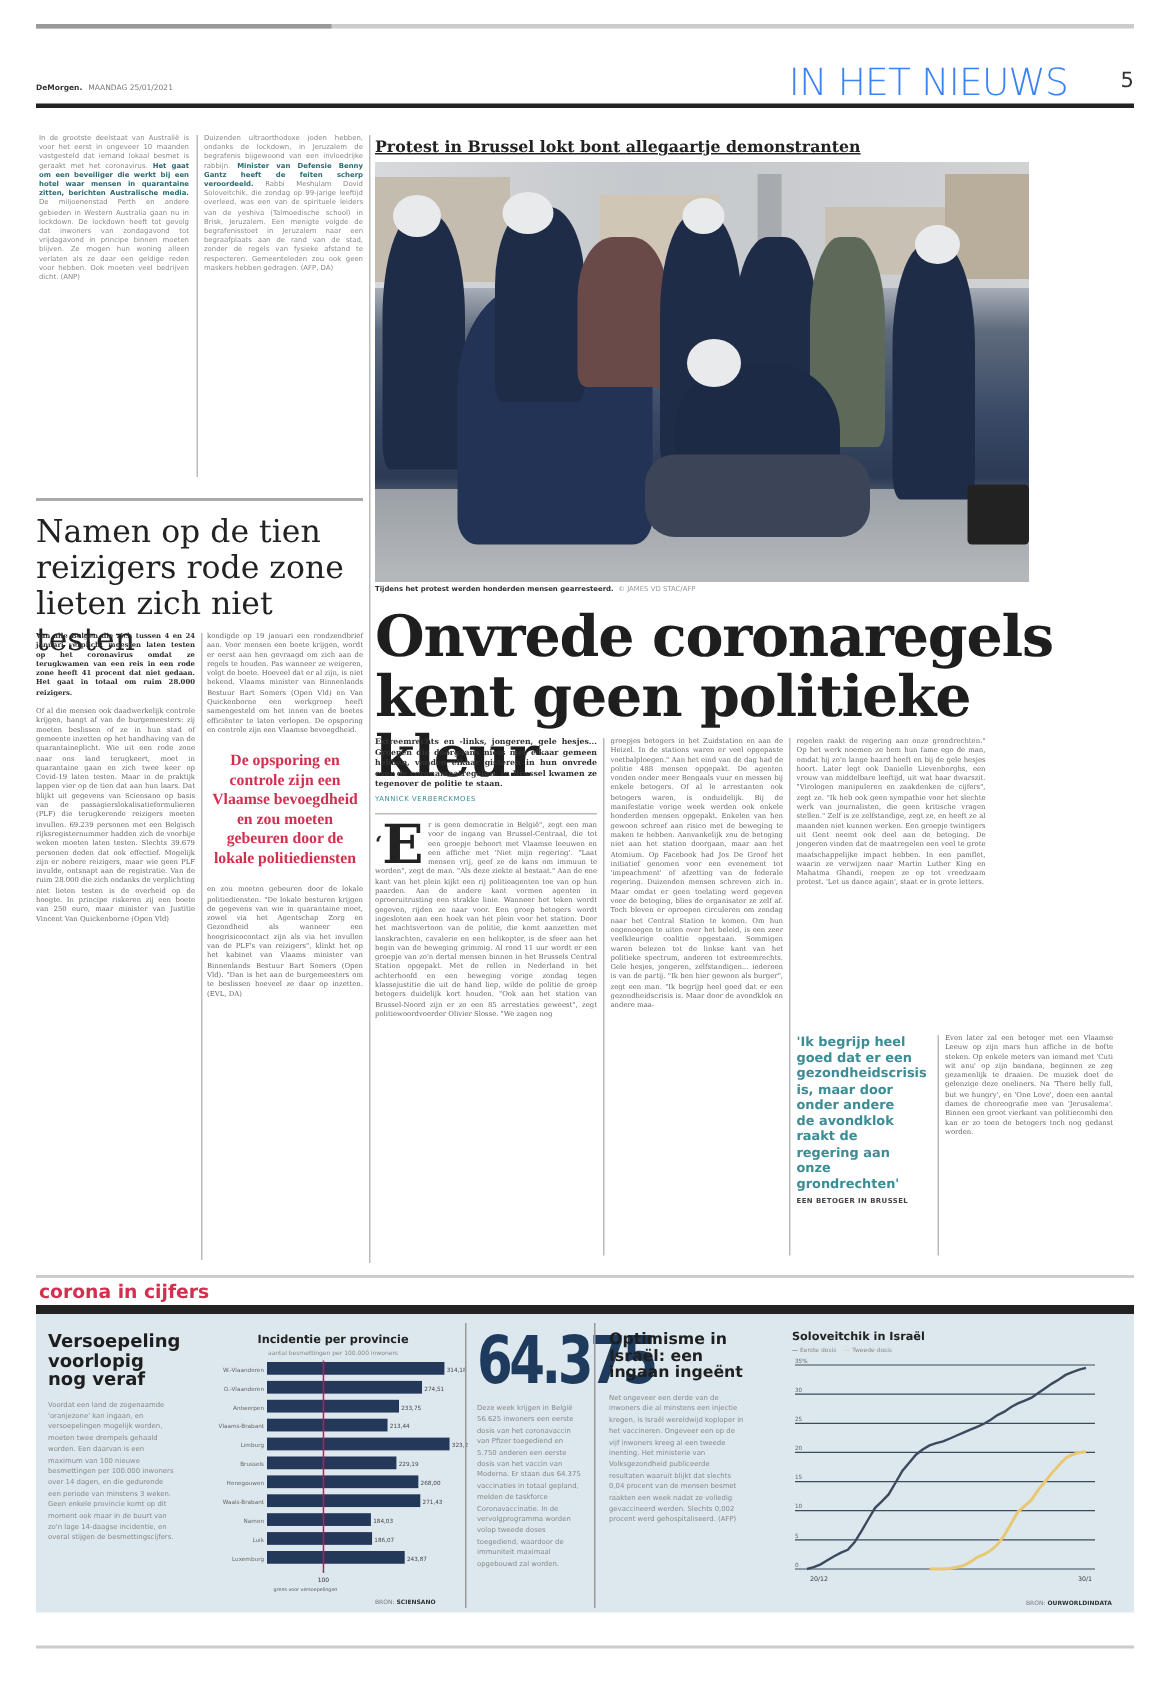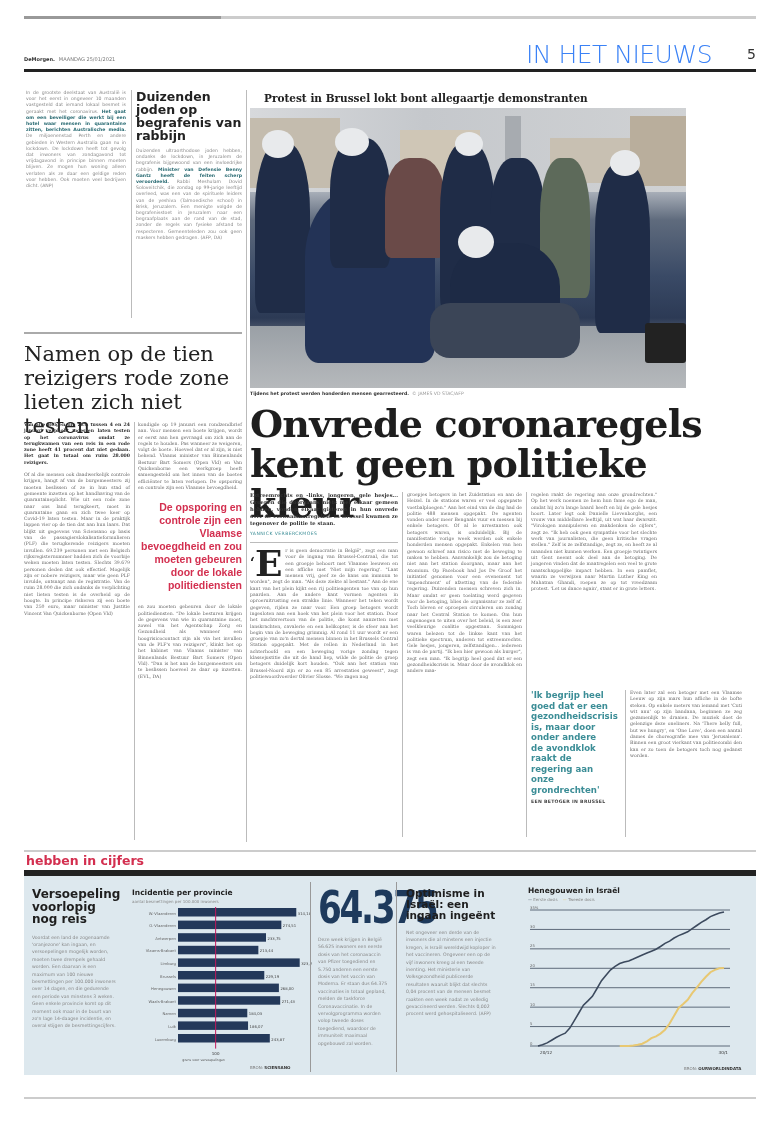--- a/index.html
+++ b/index.html
@@ -12,39 +12,39 @@
   .section-title { position: absolute; right: 44px; top: 0; font-family: "DejaVu Sans", sans-serif; font-size: 25px; color: #3b82f6; letter-spacing: -0.5px; font-weight: 300; }
   .pagenum { position: absolute; right: 0; top: 6px; font-family: "DejaVu Sans", sans-serif; font-size: 14px; color: #333; }
   .rule-thick { position: absolute; left: 24px; top: 69px; width: 732px; height: 3px; background: #222; }
 
   .col { position: absolute; font-family: "DejaVu Sans", sans-serif; }
   .brief h3 { font-family: "DejaVu Sans", sans-serif; font-weight: bold; font-size: 12.5px; line-height: 13px; color: #222; margin-bottom: 6px; }
   .brief p { font-size: 4.6px; line-height: 6.2px; color: #888; text-align: justify; }
   .brief p .hl { color: #2a6b73; font-weight: bold; }
   .vline { position: absolute; width: 1px; background: #bbb; }
 
-  .photo-title { position: absolute; left: 264px; top: 92px; font-family: "DejaVu Serif", serif; font-weight: bold; font-size: 10.5px; color: #222; }
+  .photo-title { position: absolute; left: 250px; top: 92px; font-family: "DejaVu Serif", serif; font-weight: bold; font-size: 10.5px; color: #222; text-decoration: underline; }
   .photo { position: absolute; left: 250px; top: 108px; width: 436px; height: 280px; overflow: hidden;
     background: linear-gradient(180deg, #c9cfd6 0%, #b7bcc4 28%, #5f6b7d 40%, #3a4a66 60%, #2c3a55 75%, #8c9096 88%, #a2a5a8 100%); }
   .photo .sky { position: absolute; left: 0; top: 0; width: 100%; height: 30%; background: linear-gradient(90deg,#d7d9dc,#c5c8cc 40%,#d0d2d4); }
   .photo .bldg { position: absolute; background: #bfb6a6; }
   .photo .fig { position: absolute; background: #1f2c47; border-radius: 40% 40% 10% 10%; }
   .photo .helmet { position: absolute; background: #e8eaec; border-radius: 50%; }
   .photo .ground { position: absolute; left: 0; bottom: 0; width: 100%; height: 22%; background: linear-gradient(180deg,#9aa0a6,#b6b9bc); }
   .caption { position: absolute; left: 250px; top: 391px; font-size: 4.6px; font-family: "DejaVu Sans", sans-serif; color: #333; }
   .caption .credit { color: #999; margin-left: 3px; }
 
   .main-headline { position: absolute; left: 250px; top: 404px; width: 470px; font-family: "DejaVu Serif", serif; font-weight: bold; font-size: 38px; line-height: 40px; color: #1e1e1e; letter-spacing: -0.8px; }
 
   .story2-title { position: absolute; left: 24px; top: 342px; width: 222px; font-family: "DejaVu Serif", serif; font-size: 21px; line-height: 24px; color: #222; }
   .hrule { position: absolute; height: 2px; background: #aaa; }
 
   .bodytxt { font-family: "DejaVu Serif", serif; font-size: 4.6px; line-height: 6.3px; color: #666; text-align: justify; }
   .bodytxt.lead { color: #333; font-weight: bold; }
-  .pull-red { font-family: Liberation Sans, sans-serif; font-weight: bold; font-size: 10.5px; line-height: 13px; color: #d32f4f; text-align: right; }
+  .pull-red { font-family: Liberation Serif, serif; font-weight: bold; font-size: 10.5px; line-height: 13px; color: #d32f4f; text-align: center; }
   .pull-teal { font-family: "DejaVu Sans", sans-serif; font-weight: bold; font-size: 13px; line-height: 15.5px; color: #3b8d96; }
   .pull-attr { font-family: "DejaVu Sans", sans-serif; font-size: 4.6px; font-weight: bold; color: #444; margin-top: 4px; letter-spacing: 0.3px; }
   .byline { font-family: "DejaVu Sans", sans-serif; font-size: 4.6px; color: #3b8d96; letter-spacing: 0.4px; margin: 4px 0 6px; }
   .dropcap { float: left; font-family: "DejaVu Serif", serif; font-weight: bold; font-size: 36px; line-height: 30px; margin-right: 3px; color: #222; }
   .dropcap .q { font-size: 14px; vertical-align: top; }
 
   .bottomrule { position: absolute; left: 24px; top: 850px; width: 732px; height: 2px; background: #ccc; }
   .corona-title { position: absolute; left: 26px; top: 853px; font-family: "DejaVu Sans", sans-serif; font-weight: bold; font-size: 12.5px; color: #d32f4f; }
   .corona-box { position: absolute; left: 24px; top: 870px; width: 732px; height: 205px; background: #dde8ee; }
   .corona-box .thick { position: absolute; left: 0; top: 0; width: 100%; height: 6px; background: #222; }
@@ -70,21 +70,20 @@
   <div class="pagenum">5</div>
 </div>
 <div class="rule-thick"></div>
 
 <div class="col brief" style="left:26px; top:90px; width:100px;">
   <p><span>In de grootste deelstaat van Australië is voor het eerst in ongeveer 10 maanden vastgesteld dat iemand lokaal besmet is geraakt met het coronavirus. </span><span class="hl">Het gaat om een beveiliger die werkt bij een hotel waar mensen in quarantaine zitten, berichten Australische media.</span><span> De miljoenenstad Perth en andere gebieden in Western Australia gaan nu in lockdown. De lockdown heeft tot gevolg dat inwoners van zondagavond tot vrijdagavond in principe binnen moeten blijven. Ze mogen hun woning alleen verlaten als ze daar een geldige reden voor hebben. Ook moeten veel bedrijven dicht. (ANP)</span></p>
 </div>
 <div class="vline" style="left:131px; top:90px; height:228px;"></div>
 
 <div class="col brief" style="left:136px; top:90px; width:106px;">
-  <h3>Duizenden joden op begrafenis van rabbijn</h3>
   <p><span>Duizenden ultraorthodoxe joden hebben, ondanks de lockdown, in Jeruzalem de begrafenis bijgewoond van een invloedrijke rabbijn. </span><span class="hl">Minister van Defensie Benny Gantz heeft de feiten scherp veroordeeld.</span><span> Rabbi Meshulam Dovid Soloveitchik, die zondag op 99-jarige leeftijd overleed, was een van de spirituele leiders van de yeshiva (Talmoedische school) in Brisk, Jeruzalem. Een menigte volgde de begrafenisstoet in Jeruzalem naar een begraafplaats aan de rand van de stad, zonder de regels van fysieke afstand te respecteren. Gemeenteleden zou ook geen maskers hebben gedragen. (AFP, DA)</span></p>
 </div>
 <div class="vline" style="left:246px; top:90px; height:752px;"></div>
 
 <div class="photo-title">Protest in Brussel lokt bont allegaartje demonstranten</div>
 <div class="photo">
   <div class="sky"></div>
   <div class="bldg" style="left:0; top:10px; width:90px; height:70px; background:#c4bcae;"></div>
   <div class="bldg" style="left:150px; top:22px; width:80px; height:55px; background:#cfc6b6;"></div>
   <div class="bldg" style="left:300px; top:30px; width:80px; height:45px; background:#c8c0b2;"></div>
@@ -144,30 +143,30 @@
   <p class="pull-teal" style="font-size:8.6px; line-height:10.5px;">'Ik begrijp heel goed dat er een gezondheidscrisis is, maar door onder andere de avondklok raakt de regering aan onze grondrechten'</p>
   <div class="pull-attr">EEN BETOGER IN BRUSSEL</div>
 </div>
 <div class="vline" style="left:625px; top:690px; height:147px;"></div>
 <div class="col" style="left:630px; top:690px; width:112px;">
   <p class="bodytxt">Even later zal een betoger met een Vlaamse Leeuw op zijn mars hun affiche in de bofte steken. Op enkele meters van iemand met 'Cuti wit anu' op zijn bandana, beginnen ze zeg gezamenlijk te draaien. De muziek doet de gelenzige deze oneliners. Na 'There belly full, but we hungry', en 'One Love', doen een aantal dames de choreografie mee van 'Jerusalema'. Binnen een groot vierkant van politiecombi den kan er zo toen de betogers toch nog gedanst worden.</p>
 </div>
 <div class="col" style="left:662px; top:492px; width:80px;"></div>
 
 <div class="bottomrule"></div>
-<div class="corona-title">hebben in cijfers</div>
+<div class="corona-title">corona in cijfers</div>
 <div class="corona-box">
   <div class="thick"></div>
 
   <div style="position:absolute; left:8px; top:18px; width:86px;">
-    <div class="box-h">Versoepeling voorlopig nog reis</div>
+    <div class="box-h">Versoepeling voorlopig nog veraf</div>
     <div class="box-p">Voordat een land de zogenaamde 'oranjezone' kan ingaan, en versoepelingen mogelijk worden, moeten twee drempels gehaald worden. Een daarvan is een maximum van 100 nieuwe besmettingen per 100.000 inwoners over 14 dagen, en die gedurende een periode van minstens 3 weken. Geen enkele provincie komt op dit moment ook maar in de buurt van zo'n lage 14-daagse incidentie, en overal stijgen de besmettingscijfers.</div>
   </div>
 
-  <div style="position:absolute; left:108px; top:18px; width:180px;">
+  <div style="position:absolute; left:108px; top:18px; width:180px;text-align:center;">
     <div class="chart-title">Incidentie per provincie</div>
     <div class="chart-sub">aantal besmettingen per 100.000 inwoners</div>
     <svg id="barchart" width="180" height="168" style="position:absolute; left:0; top:18px;">
         <text x="44" y="8.5" text-anchor="end" font-size="3.8" fill="#666">W.-Vlaanderen</text>
         <rect x="46" y="2" width="118.27952941176471" height="8.5" fill="#24395a"></rect>
         <text x="165.7795294117647" y="8.5" font-size="3.8" fill="#444">314,18</text>
         <text x="44" y="21.1" text-anchor="end" font-size="3.8" fill="#666">O.-Vlaanderen</text>
         <rect x="46" y="14.6" width="103.34494117647058" height="8.5" fill="#24395a"></rect>
         <text x="150.84494117647057" y="21.1" font-size="3.8" fill="#444">274,51</text>
         <text x="44" y="33.7" text-anchor="end" font-size="3.8" fill="#666">Antwerpen</text>
@@ -210,21 +209,21 @@
     <div class="box-p" style="margin-top:4px;">Deze week krijgen in België 56.625 inwoners een eerste dosis van het coronavaccin van Pfizer toegediend en 5.750 anderen een eerste dosis van het vaccin van Moderna. Er staan dus 64.375 vaccinaties in totaal gepland, melden de taskforce Coronavaccinatie. In de vervolgprogramma worden volop tweede doses toegediend, waardoor de immuniteit maximaal opgebouwd zal worden.</div>
   </div>
   <div class="vline" style="left:372px; top:12px; height:190px; background:#999;"></div>
 
   <div style="position:absolute; left:382px; top:18px; width:90px;">
     <div class="box-h" style="font-size:10.5px; line-height:11px;">Optimisme in Israël: een ingaan ingeënt</div>
     <div class="box-p">Net ongeveer een derde van de inwoners die al minstens een injectie kregen, is Israël wereldwijd koploper in het vaccineren. Ongeveer een op de vijf inwoners kreeg al een tweede inenting. Het ministerie van Volksgezondheid publiceerde resultaten waaruit blijkt dat slechts 0,04 procent van de mensen besmet raakten een week nadat ze volledig gevaccineerd werden. Slechts 0,002 procent werd gehospitaliseerd. (AFP)</div>
   </div>
 
   <div style="position:absolute; left:504px; top:16px; width:220px;">
-    <div class="chart-title">Henegouwen in Israël</div>
+    <div class="chart-title">Soloveitchik in Israël</div>
     <div class="chart-sub">
       <span style="color:#3c4a5e;">— </span><span>Eerste dosis</span>
       <span style="color:#e8c872; margin-left:4px;">— </span><span>Tweede dosis</span>
     </div>
     <svg id="linechart" width="220" height="160" style="position:absolute; left:0; top:18px;">
         <line x1="2" y1="142" x2="202" y2="142" stroke="#3d4a5c" stroke-width="0.8"></line>
         <text x="2" y="140.5" font-size="3.8" fill="#666">0</text>
         <line x1="2" y1="122.57142857142857" x2="202" y2="122.57142857142857" stroke="#3d4a5c" stroke-width="0.8"></line>
         <text x="2" y="121.07142857142857" font-size="3.8" fill="#666">5</text>
         <line x1="2" y1="103.14285714285714" x2="202" y2="103.14285714285714" stroke="#3d4a5c" stroke-width="0.8"></line>

